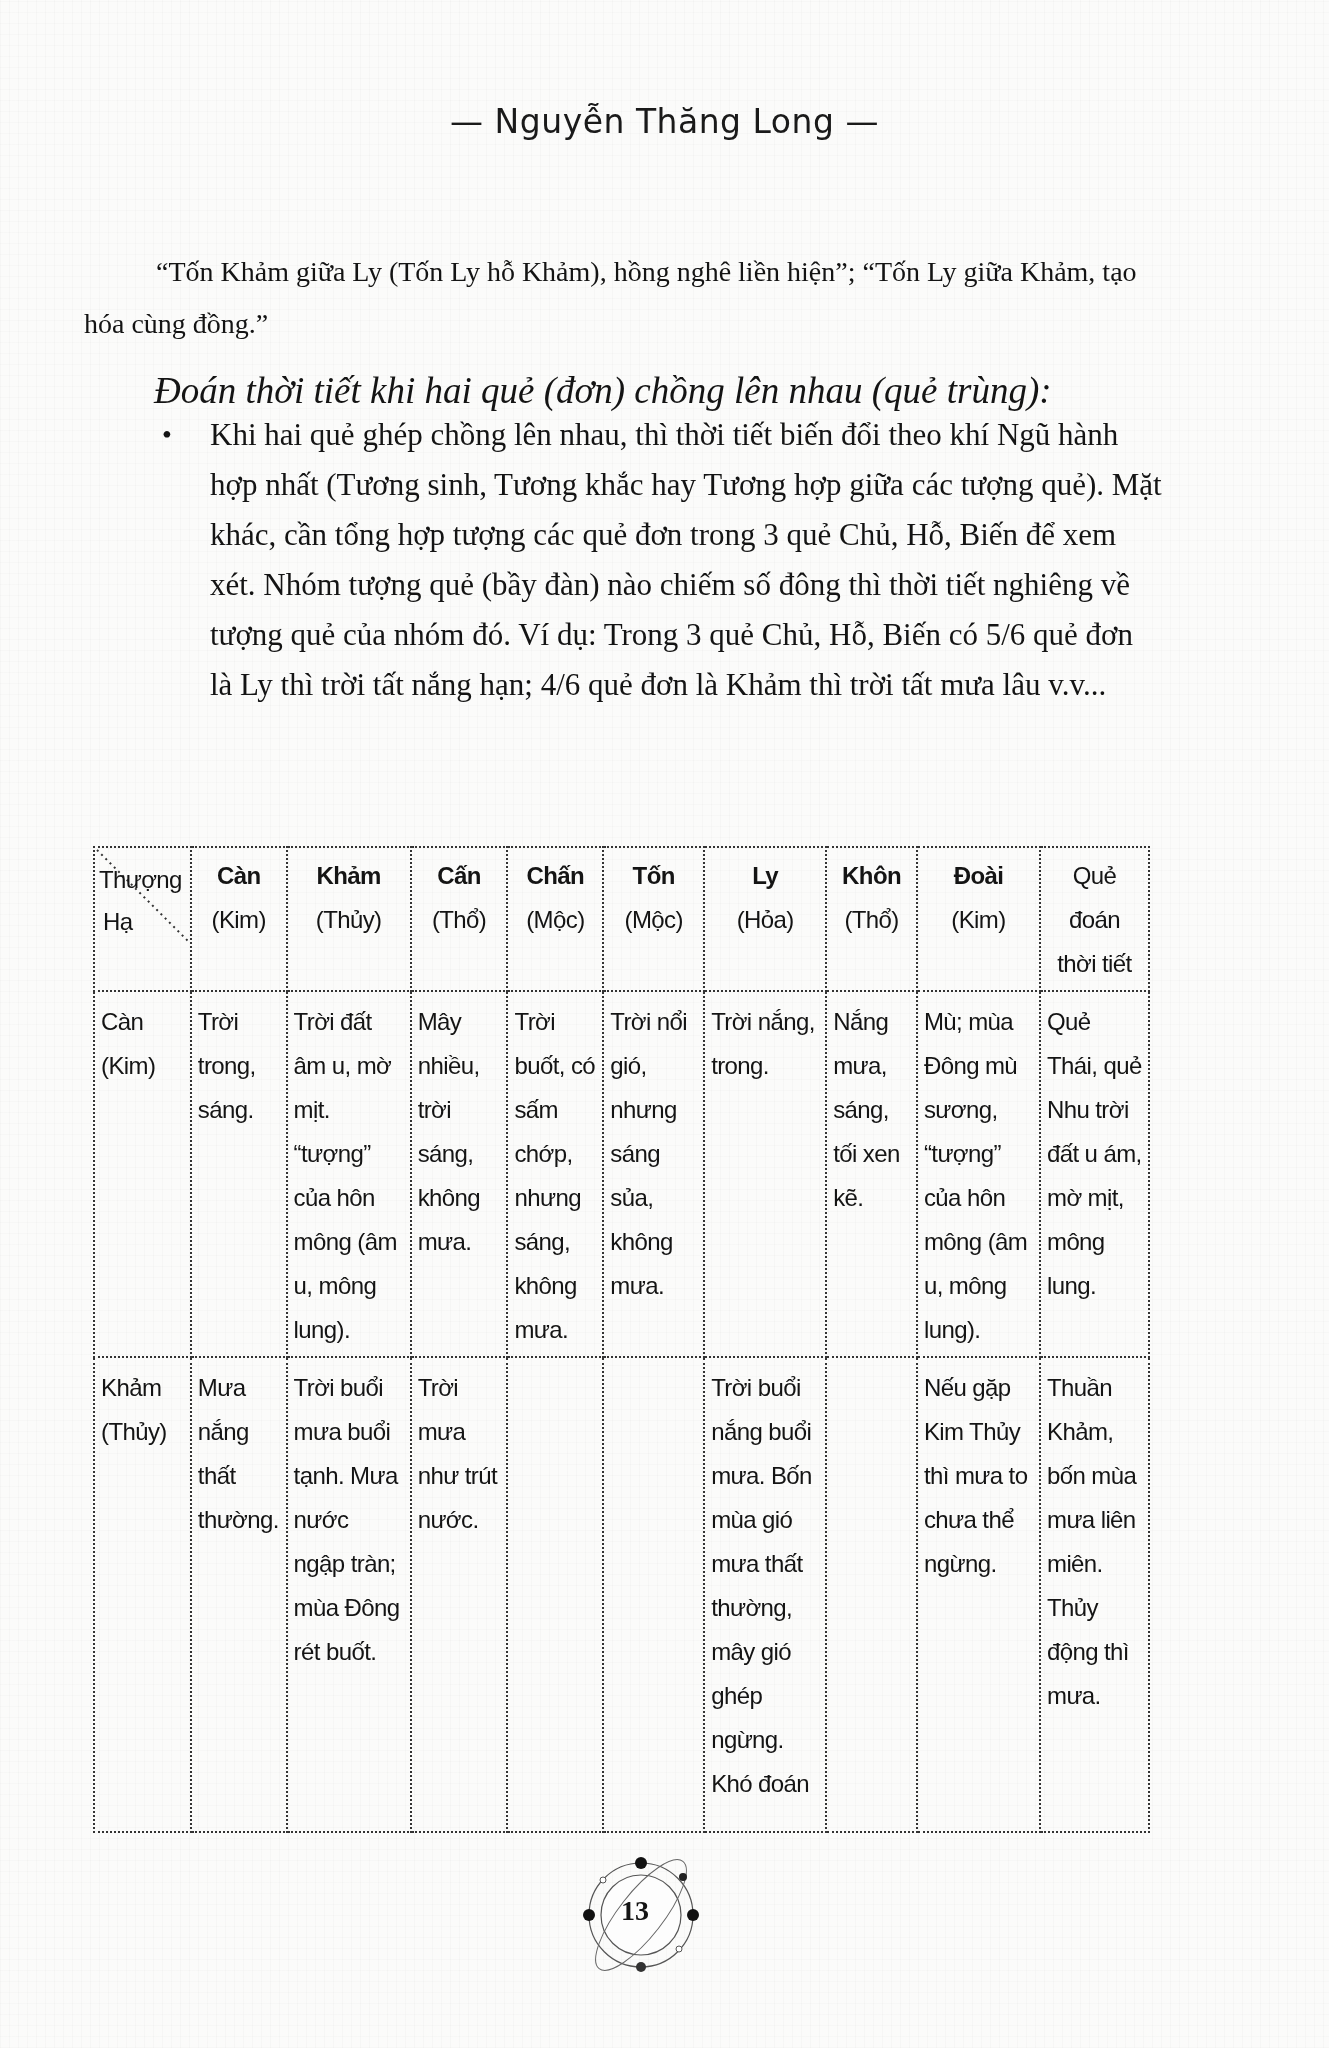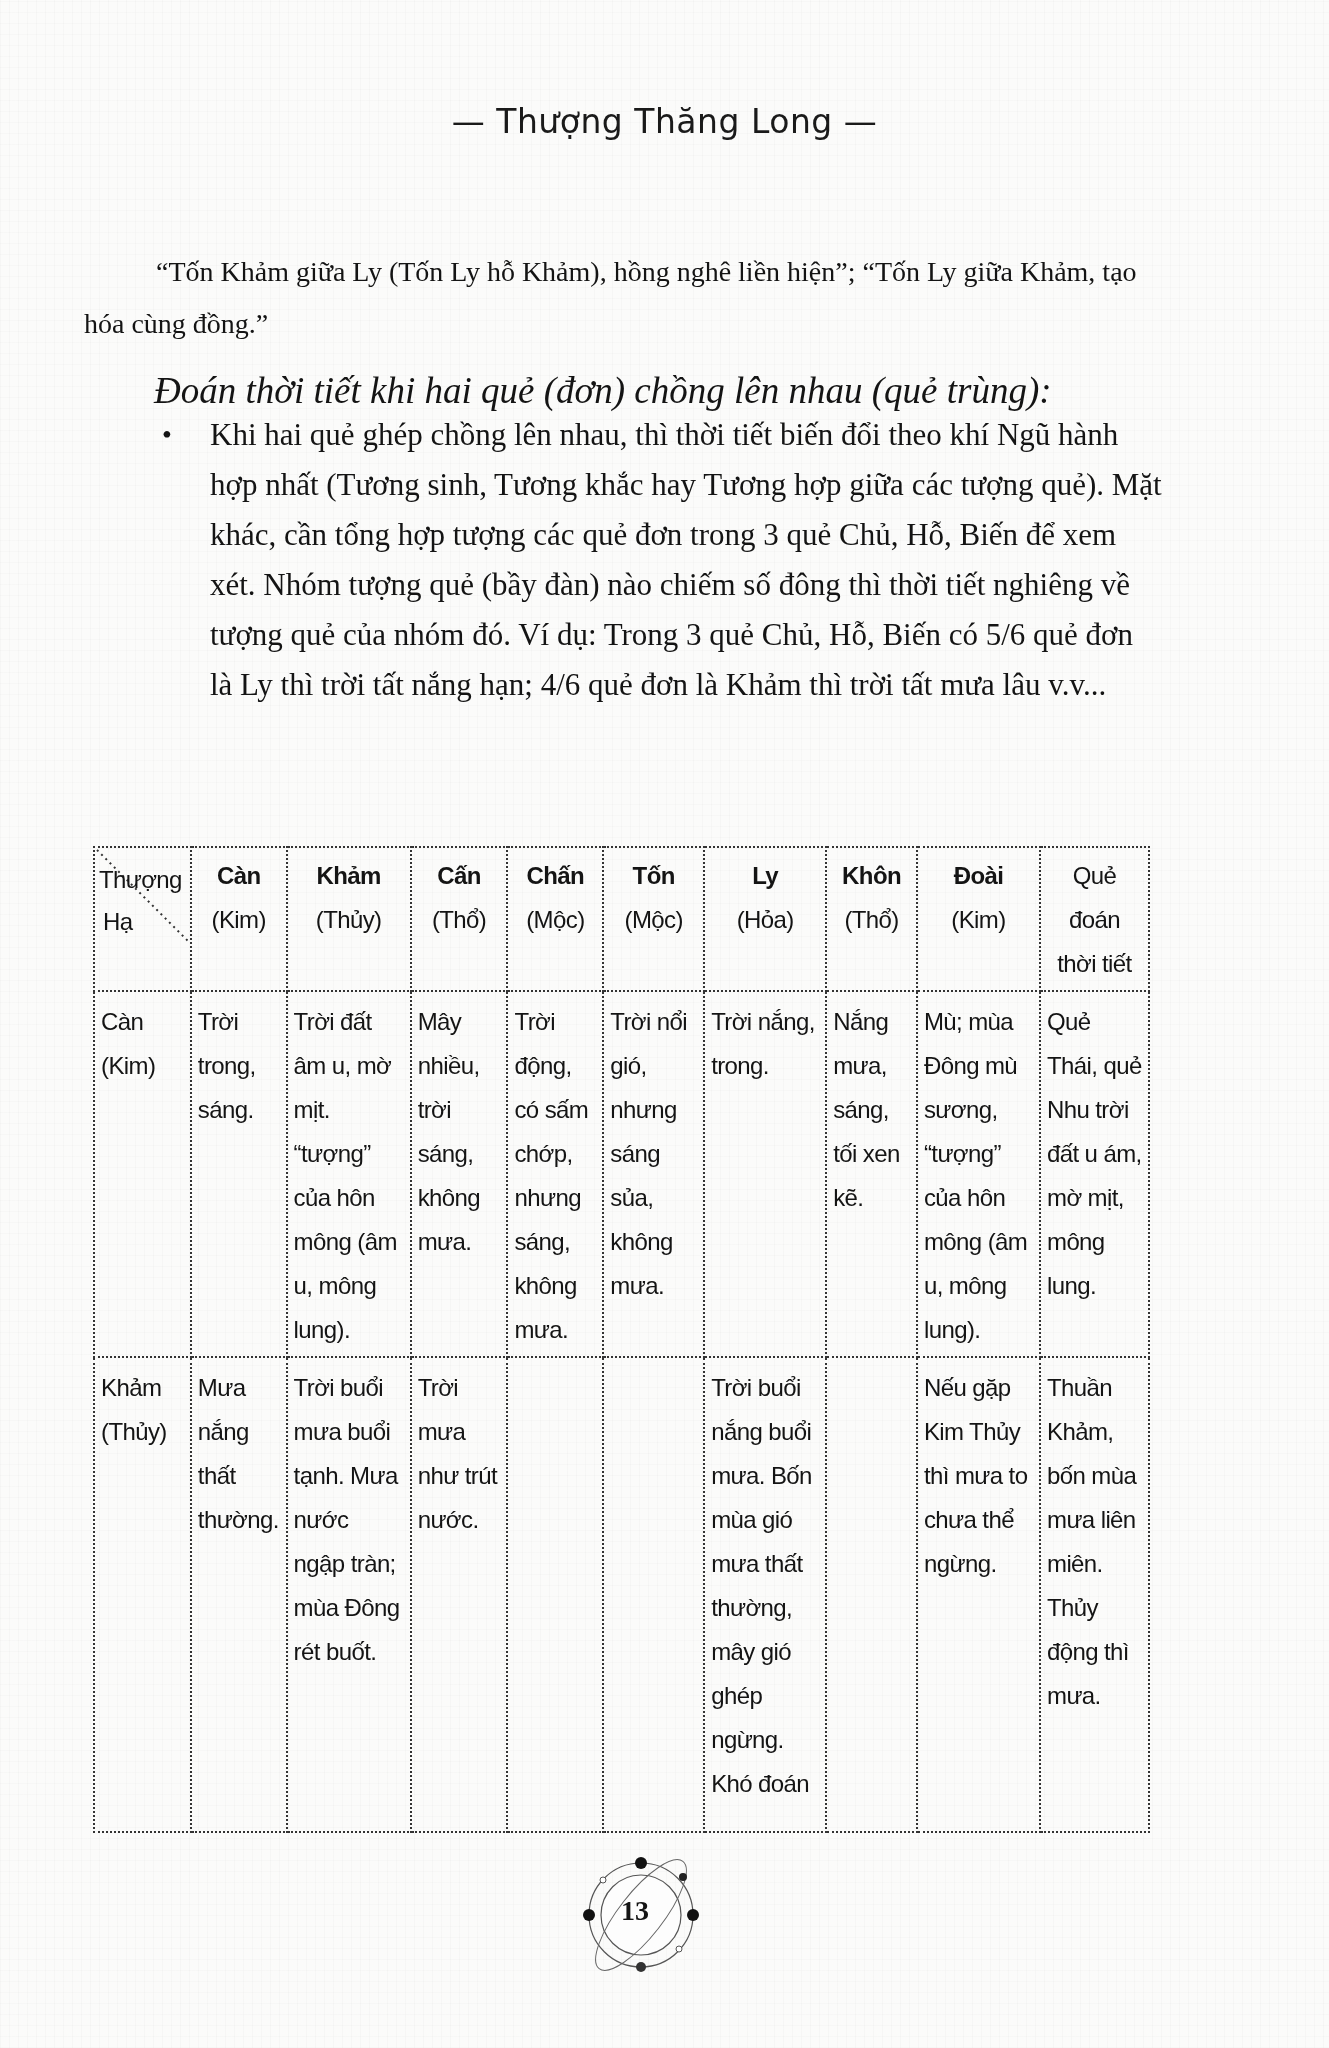--- a/index.html
+++ b/index.html
@@ -43,21 +43,21 @@
     .rowhead { font-size: 24px; }
     .page-emblem { position: absolute; left: 566px; top: 1850px; width: 150px; height: 130px; }
     .page-num {
       position: absolute; left: 595px; top: 1895px; width: 80px; text-align: center;
       font-family: "Liberation Serif", serif; font-size: 28px; font-weight: bold;
     }
   </style>
 </head>
 <body>
 
-<div class="running-head">— Thượng Thăng Long —</div>
+<div class="running-head">— Nguyễn Thăng Long —</div>
 
 <p class="para quote">“Tốn Khảm giữa Ly (Tốn Ly hỗ Khảm), hồng nghê liền hiện”; “Tốn Ly giữa Khảm, tạo hóa cùng đồng.”</p>
 
 <p class="para subhead">Đoán thời tiết khi hai quẻ (đơn) chồng lên nhau (quẻ trùng):</p>
 
 <ul class="bullets">
   <li>Khi hai quẻ ghép chồng lên nhau, thì thời tiết biến đổi theo khí Ngũ hành hợp nhất (Tương sinh, Tương khắc hay Tương hợp giữa các tượng quẻ). Mặt khác, cần tổng hợp tượng các quẻ đơn trong 3 quẻ Chủ, Hỗ, Biến để xem xét. Nhóm tượng quẻ (bầy đàn) nào chiếm số đông thì thời tiết nghiêng về tượng quẻ của nhóm đó. Ví dụ: Trong 3 quẻ Chủ, Hỗ, Biến có 5/6 quẻ đơn là Ly thì trời tất nắng hạn; 4/6 quẻ đơn là Khảm thì trời tất mưa lâu v.v...</li>
 </ul>
 
 <table class="weather">
@@ -117,21 +117,21 @@
     <th>
           <span class="elem">Quẻ đoán</span>
           <span class="elem">thời tiết</span>
         </th>
   </tr>
   <tr style="height:352px">
     <td class="rowhead"><span>Càn</span><br><span>(Kim)</span></td>
     <td>Trời trong, sáng.</td>
     <td>Trời đất âm u, mờ mịt. “tượng” của hôn mông (âm u, mông lung).</td>
     <td>Mây nhiều, trời sáng, không mưa.</td>
-    <td>Trời động, có sấm chớp, nhưng sáng, không mưa.</td>
+    <td>Trời buốt, có sấm chớp, nhưng sáng, không mưa.</td>
     <td>Trời nổi gió, nhưng sáng sủa, không mưa.</td>
     <td>Trời nắng, trong.</td>
     <td>Nắng mưa, sáng, tối xen kẽ.</td>
     <td>Mù; mùa Đông mù sương, “tượng” của hôn mông (âm u, mông lung).</td>
     <td>Quẻ Thái, quẻ Nhu trời đất u ám, mờ mịt, mông lung.</td>
   </tr>
   <tr style="height:475px">
     <td class="rowhead"><span>Khảm</span><br><span>(Thủy)</span></td>
     <td>Mưa nắng thất thường.</td>
     <td>Trời buổi mưa buổi tạnh. Mưa nước ngập tràn; mùa Đông rét buốt.</td>

